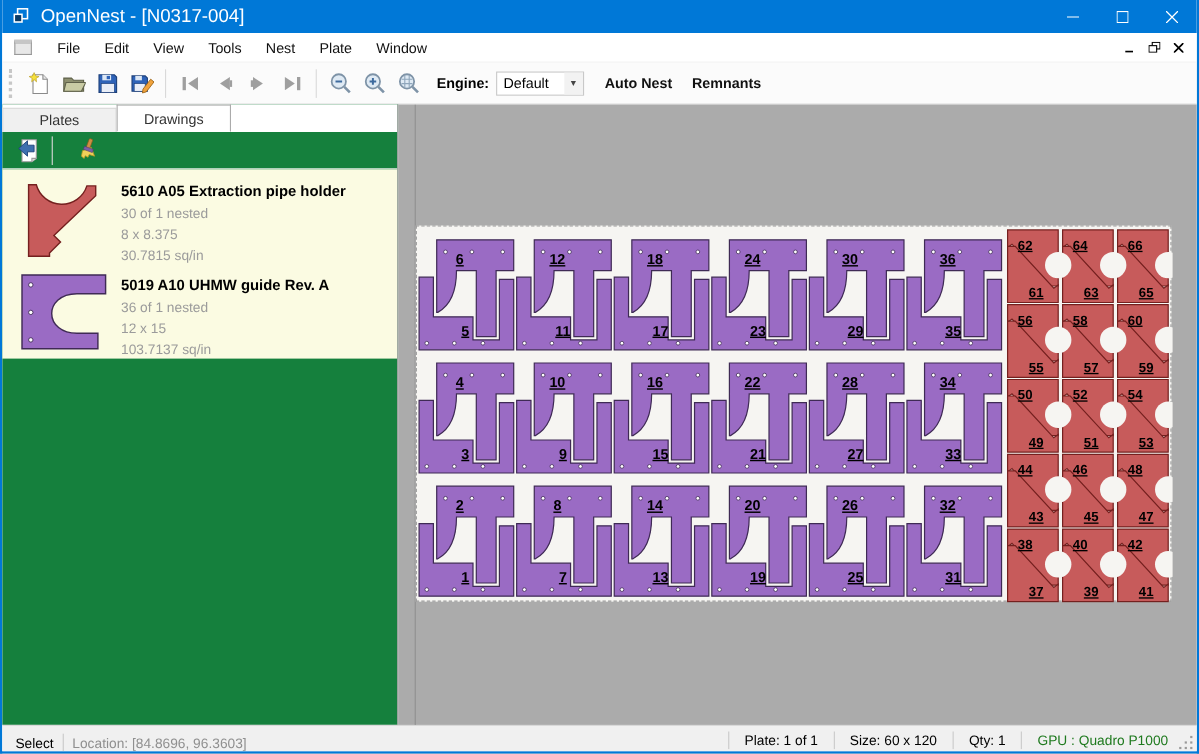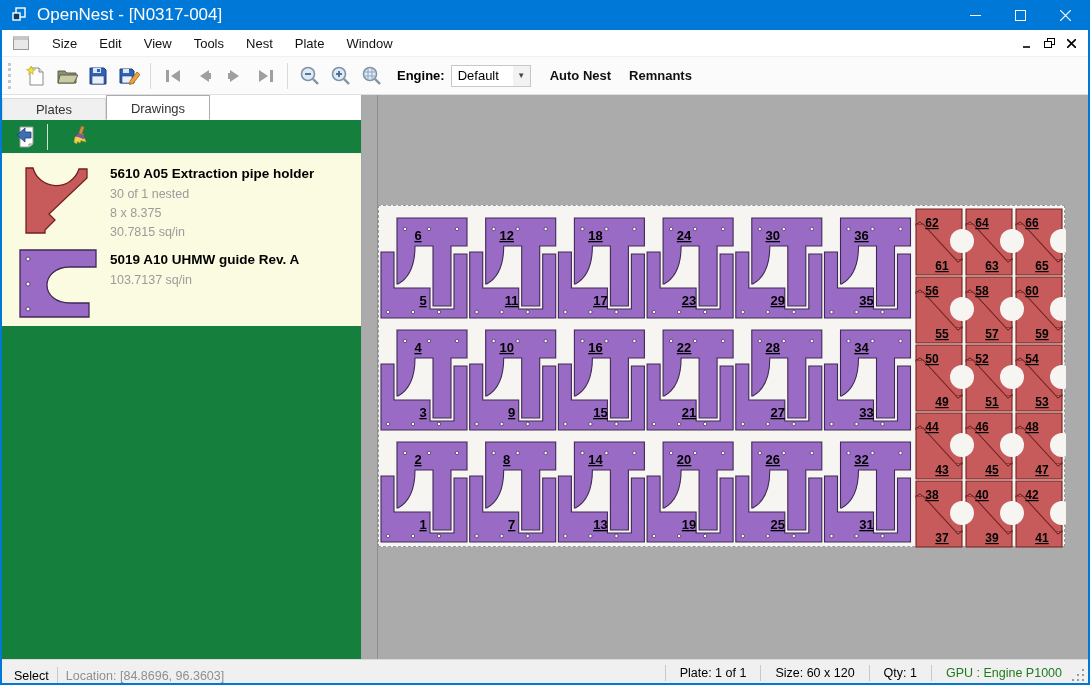--- a/index.html
+++ b/index.html
@@ -93,21 +93,21 @@
     </span>
   <span class="cap-btn">
       <svg width="11" height="11" viewBox="0 0 11 11">
         <path d="M0,0 L11,11 M11,0 L0,11" stroke="#fff" stroke-width="1.2"></path>
       </svg>
     </span>
 </div>
 
 <div class="menubar">
   <span class="mdiicon"></span>
-  <span class="menuitem">Size</span>
+  <span class="menuitem">File</span>
   <span class="menuitem">Edit</span>
   <span class="menuitem">View</span>
   <span class="menuitem">Tools</span>
   <span class="menuitem">Nest</span>
   <span class="menuitem">Plate</span>
   <span class="menuitem">Window</span>
   <span class="spacer"></span>
   <span class="mdi-btn">
       <svg width="10" height="9" viewBox="0 0 10 9">
         <line x1="1" y1="8" x2="8" y2="8" stroke="#000" stroke-width="1.6"></line>
@@ -256,20 +256,22 @@
         <span class="thumb">
           <svg width="84" height="76" viewBox="0 0 84 76">
               <path d="M4,4 L80,4 L80,21 L54,21 C38,21 31,31 31,39 C31,49 40,57 54,57 L73,57 L73,71 L4,71 Z" fill="#9a6bc4" stroke="#3f2a55" stroke-width="1.3"></path>
               <circle cx="12" cy="13" r="2" fill="#fff" stroke="#3f2a55" stroke-width="0.8"></circle>
               <circle cx="12" cy="38" r="2" fill="#fff" stroke="#3f2a55" stroke-width="0.8"></circle>
               <circle cx="12" cy="63" r="2" fill="#fff" stroke="#3f2a55" stroke-width="0.8"></circle>
             </svg>
         </span>
         <span class="d-info">
           <div class="d-title">5019 A10 UHMW guide Rev. A</div>
+          <div class="d-meta">36 of 1 nested</div>
+          <div class="d-meta">12 x 15</div>
           <div class="d-meta">103.7137 sq/in</div>
         </span>
       </div>
     </div>
   </div>
 
   <div class="canvas">
     <div class="vline"></div>
     <div class="plate">
       <svg id="plate-svg" width="687" height="342" viewBox="0 0 687 342">
@@ -604,21 +606,21 @@
   <span class="sb-sep"></span>
   <span class="sb-loc">Location: [84.8696, 96.3603]</span>
   <span class="sb-right">
     <span class="sb-sep"></span>
     <span class="sb-cell">Plate: 1 of 1</span>
     <span class="sb-sep"></span>
     <span class="sb-cell">Size: 60 x 120</span>
     <span class="sb-sep"></span>
     <span class="sb-cell">Qty: 1</span>
     <span class="sb-sep"></span>
-    <span class="sb-cell sb-gpu">GPU : Engine P1000</span>
+    <span class="sb-cell sb-gpu">GPU : Quadro P1000</span>
     <span class="grip">
       <i style="left:10px;top:0;"></i>
         <i style="left:5px;top:5px;"></i>
         <i style="left:10px;top:5px;"></i>
         <i style="left:0;top:10px;"></i>
         <i style="left:5px;top:10px;"></i>
         <i style="left:10px;top:10px;"></i>
     </span>
   </span>
 </div>

